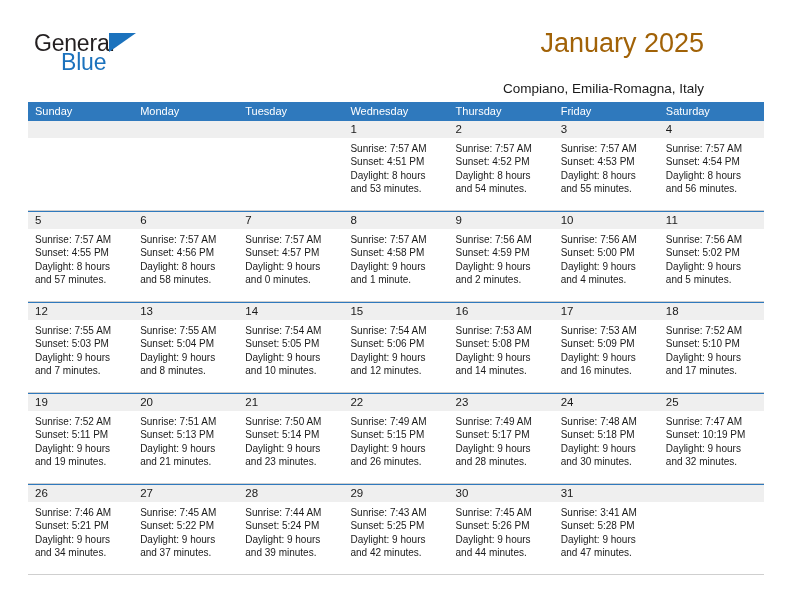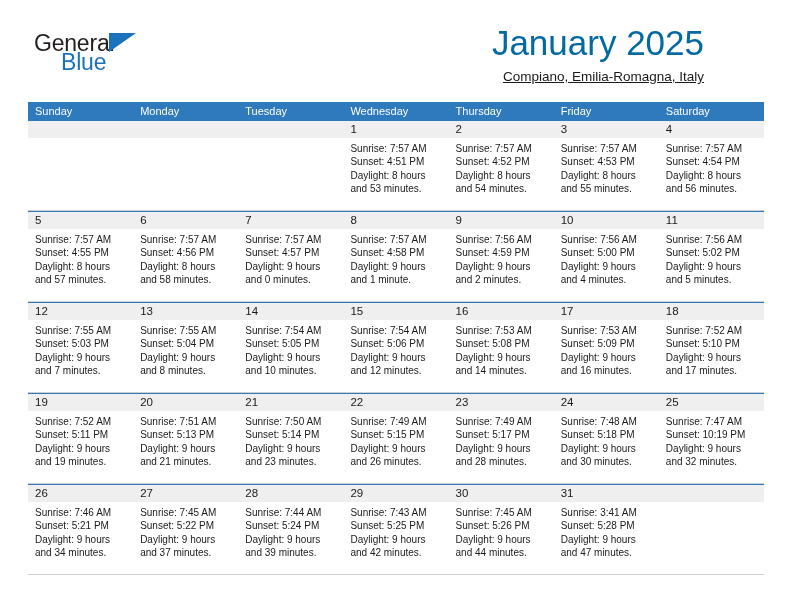--- a/index.html
+++ b/index.html
@@ -63,32 +63,31 @@
     color: #1b72bd;
     font-family: "Liberation Sans", sans-serif;
   }
   .title-block {
     position: absolute;
     right: 0;
     top: 0;
     text-align: right;
   }
   .cal-title {
-    font-size: 35px;
-    color: #0369a1;
+    font-size: 27px;
+    color: #a16207;
     line-height: 34px;
     white-space: nowrap;
   }
   .cal-subtitle {
     font-size: 13.5px;
     color: #1a1a1a;
     line-height: 20px;
-    margin-top: 7px;
+    margin-top: 19px;
     white-space: nowrap;
-    text-decoration: underline;
   }
 
   
   .calendar {
     position: absolute;
     left: 28px;
     top: 102px;
     width: 736px;
   }
   .weekday-row {

